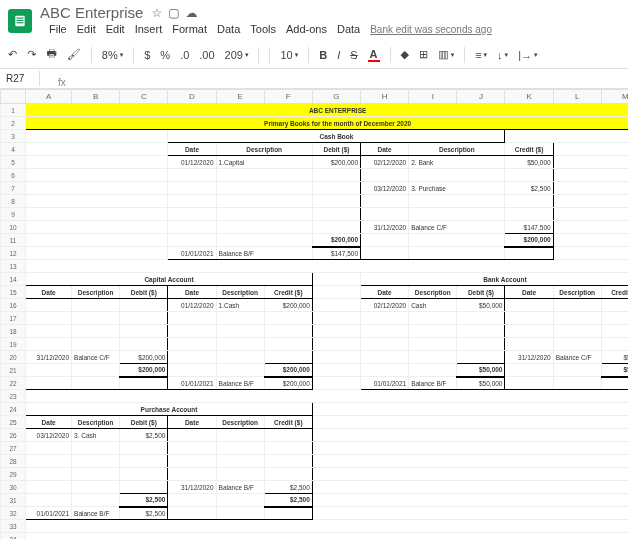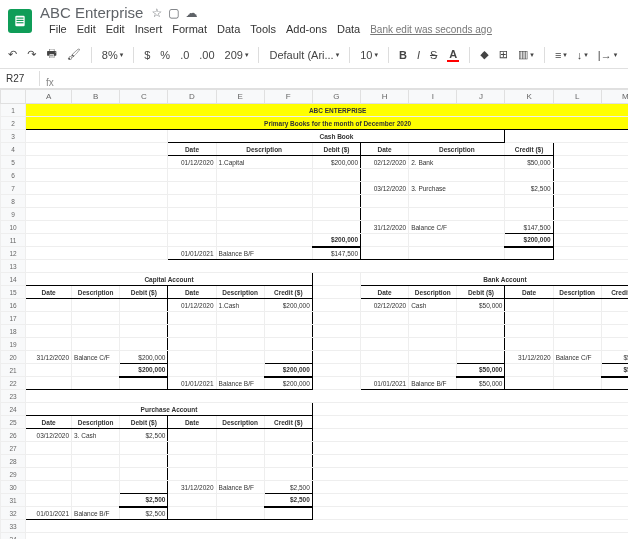--- a/index.html
+++ b/index.html
@@ -12,21 +12,21 @@
   .doc-title { font-size: 15px; color: #5f6368; }
   .title-icons { display: flex; gap: 6px; color: #5f6368; font-size: 12px; }
   .menu-row { display: flex; gap: 10px; font-size: 11px; color: #333; padding: 2px 9px; align-items: center; }
   .menu-item { cursor: pointer; }
   .last-edit { color: #777; text-decoration: underline; font-size: 10px; }
   .toolbar { display: flex; align-items: center; gap: 10px; padding: 4px 8px; border-bottom: 1px solid #e0e0e0; font-size: 11px; color: #444; }
   .toolbar .sep { width: 1px; height: 16px; background: #ddd; }
   .toolbar .btn { cursor: pointer; display: flex; align-items: center; gap: 2px; }
   .dropdown-arrow { font-size: 7px; }
   .underline-a { border-bottom: 2px solid red; padding: 0 2px; font-weight: bold; }
-  .name-box-row { display: flex; align-items: center; border-bottom: 1px solid #e0e0e0; }
+  .name-box-row { display: flex; align-items: center; border-bottom: 1px solid #e0e0e0; gap: 12px; }
   .name-box { width: 40px; font-size: 10px; padding: 2px 6px; border-right: 1px solid #ddd; }
   .fx-label { font-size: 10px; color: #888; padding: 0 6px; margin-top: 8px; }
   .formula-bar { flex: 1; padding: 2px 6px; font-size: 10px; }
   .grid-wrap { overflow: auto; position: relative; }
   table.grid { border-collapse: collapse; width: 650px; }
   table.grid th { background: #f8f9fa; border: 1px solid #e0e0e0; font-weight: normal; font-size: 8px; color: #666; padding: 2px; height: 14px; }
   table.grid td { border: 1px solid #eee; padding: 0 2px; height: 13px; font-size: 6.5px; vertical-align: middle; white-space: nowrap; }
   .row-hdr { background: #f8f9fa; text-align: center; font-size: 8px; color: #666; width: 22px; border: 1px solid #e0e0e0; }
   .yellow { background: #ffff00; }
   .bold { font-weight: bold; }
@@ -90,24 +90,20 @@
   <span class="sep"></span>
   <span class="btn">$</span>
   <span class="btn">%</span>
   <span class="btn">.0</span>
   <span class="btn">.00</span>
   <span class="btn">
       <span>209</span>
       <span class="dropdown-arrow">▾</span>
     </span>
   <span class="sep"></span>
-  <span class="btn">
-      <span>Default (Ari...</span> 
-      <span class="dropdown-arrow">▾</span>
-    </span>
   <span class="sep"></span>
   <span class="btn">
       <span>10</span> 
       <span class="dropdown-arrow">▾</span>
     </span>
   <span class="sep"></span>
   <span class="btn bold">B</span>
   <span class="btn" style="font-style:italic">I</span>
   <span class="btn" style="text-decoration:line-through">S</span>
   <span class="btn">

